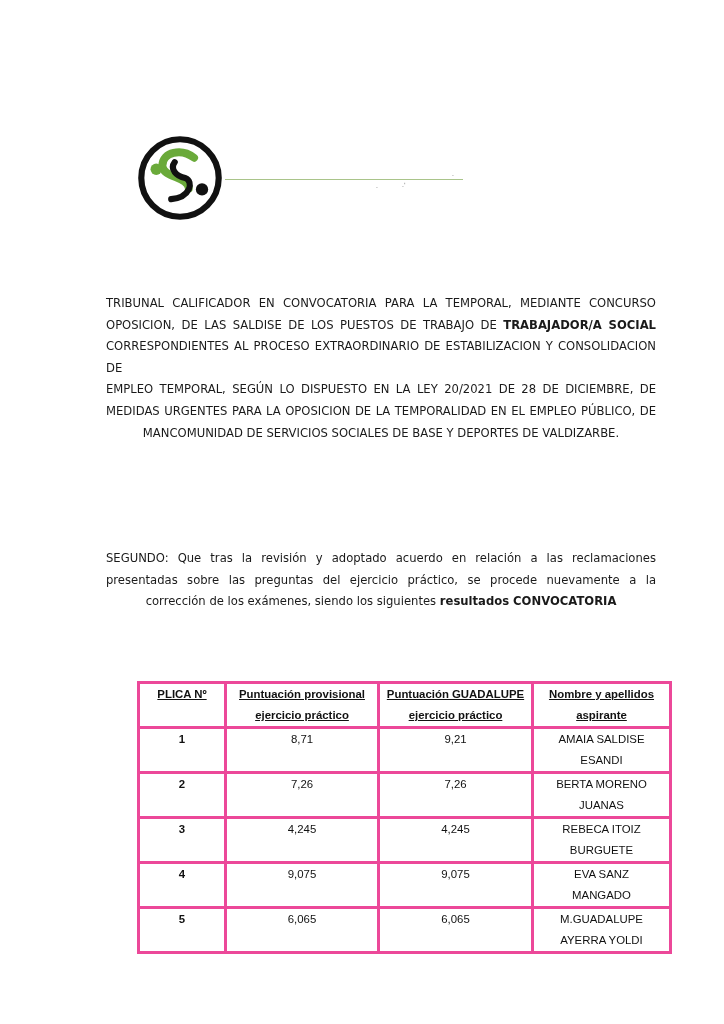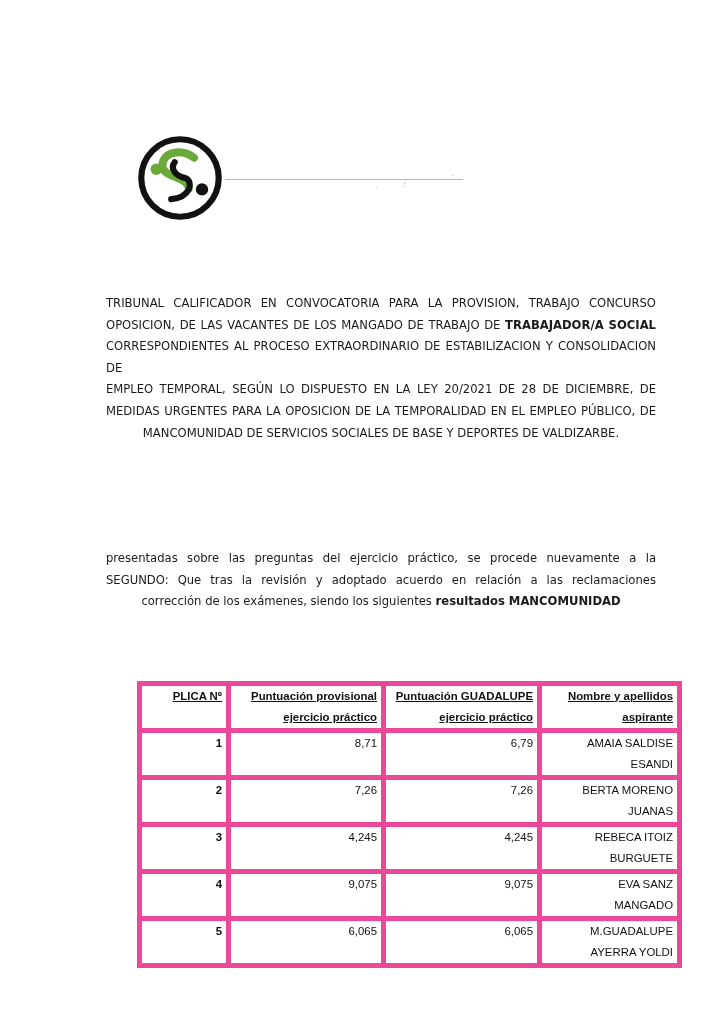--- a/index.html
+++ b/index.html
@@ -8,21 +8,21 @@
     .header-rule { position: absolute; left: 225px; top: 179px; width: 238px; height: 1px; background: #a9c48a; }
     .dots { position: absolute; font-size: 6px; color: #666; }
     .para { position: absolute; left: 106px; width: 550px; font-size: 11.6px; line-height: 21.6px; text-align: justify; letter-spacing: 0; }
     .para .jl { display: block; text-align: justify; text-align-last: justify; }
     .para .last { display: block; text-align: center; }
     #intro { top: 293px; }
     #primero { top: 459px; }
     #segundo { top: 548px; }
     b { font-weight: bold; }
     table.results { position: absolute; left: 137px; top: 681px; border-collapse: collapse; font-family: "Liberation Sans", sans-serif; font-size: 11.4px; color: #111; }
-    table.results th, table.results td { border: 5px solid #ec4899; vertical-align: top; text-align: right; padding: 0 4px; line-height: 21px; }
+    table.results th, table.results td { border: 3px solid #ec4899; vertical-align: top; text-align: center; padding: 0 4px; line-height: 21px; }
     table.results th { font-weight: bold; text-decoration: underline; height: 42px; }
     table.results td { height: 42px; }
     .c1 { width: 76px; } .c2 { width: 142px; } .c3 { width: 143px; } .c4 { width: 127px; }
     td.plica { font-weight: bold; }
   </style>
 </head>
 <body>
 
 <svg class="logo" viewBox="0 0 100 100">
   <circle cx="50" cy="50" r="44" fill="none" stroke="#111" stroke-width="7"></circle>
@@ -30,51 +30,51 @@
   <circle cx="23" cy="40" r="6.5" fill="#6aaa3a"></circle>
   <path d="M44 32 C 38 40, 46 48, 56 50 C 66 54, 62 72, 40 74" fill="none" stroke="#111" stroke-width="7" stroke-linecap="round"></path>
   <circle cx="75" cy="63" r="7" fill="#111"></circle>
 </svg>
 <div class="header-rule"></div>
 <div class="dots" style="left:376px;top:182px;">.</div>
 <div class="dots" style="left:402px;top:181px;">.'</div>
 <div class="dots" style="left:452px;top:170px;">.</div>
 
 <div class="para" id="intro">
-  <span class="jl">TRIBUNAL CALIFICADOR EN CONVOCATORIA PARA LA PROVISION, TRABAJO CONCURSO</span>
-  <span class="jl"><span>OPOSICION, DE LAS VACANTES DE LOS MANGADO DE TRABAJO DE</span> <b>TRABAJADOR/A SOCIAL</b></span>
+  <span class="jl">TRIBUNAL CALIFICADOR EN CONVOCATORIA PARA LA TEMPORAL, MEDIANTE CONCURSO</span>
+  <span class="jl"><span>OPOSICION, DE LAS SALDISE DE LOS PUESTOS DE TRABAJO DE</span> <b>TRABAJADOR/A SOCIAL</b></span>
   <span class="jl">CORRESPONDIENTES AL PROCESO EXTRAORDINARIO DE ESTABILIZACION Y CONSOLIDACION DE</span>
   <span class="jl">EMPLEO TEMPORAL, SEGÚN LO DISPUESTO EN LA LEY 20/2021 DE 28 DE DICIEMBRE, DE</span>
   <span class="jl">MEDIDAS URGENTES PARA LA OPOSICION DE LA TEMPORALIDAD EN EL EMPLEO PÚBLICO, DE</span>
   <span class="last">MANCOMUNIDAD DE SERVICIOS SOCIALES DE BASE Y DEPORTES DE VALDIZARBE.</span>
 </div>
 
 <div class="para" id="primero">
 </div>
 
 <div class="para" id="segundo">
+  <span class="jl">SEGUNDO: Que tras la revisión y adoptado acuerdo en relación a las reclamaciones</span>
   <span class="jl">presentadas sobre las preguntas del ejercicio práctico, se procede nuevamente a la</span>
-  <span class="jl">SEGUNDO: Que tras la revisión y adoptado acuerdo en relación a las reclamaciones</span>
-  <span class="last"><span>corrección de los exámenes, siendo los siguientes</span> <b>resultados MANCOMUNIDAD</b></span>
+  <span class="last"><span>corrección de los exámenes, siendo los siguientes</span> <b>resultados CONVOCATORIA</b></span>
 </div>
 
 <table class="results">
   <thead>
     <tr>
       <th class="c1"><span>PLICA Nº</span></th>
       <th class="c2"><span>Puntuación provisional</span><br><span>ejercicio práctico</span></th>
       <th class="c3"><span>Puntuación GUADALUPE</span><br><span>ejercicio práctico</span></th>
       <th class="c4"><span>Nombre y apellidos</span><br><span>aspirante</span></th>
     </tr>
   </thead>
   <tbody>
     <tr>
       <td class="plica">1</td>
       <td>8,71</td>
-      <td>6,79</td>
+      <td>9,21</td>
       <td><span>AMAIA SALDISE</span><br><span>ESANDI</span></td>
     </tr>
     <tr>
       <td class="plica">2</td>
       <td>7,26</td>
       <td>7,26</td>
       <td><span>BERTA MORENO</span><br><span>JUANAS</span></td>
     </tr>
     <tr>
       <td class="plica">3</td>

